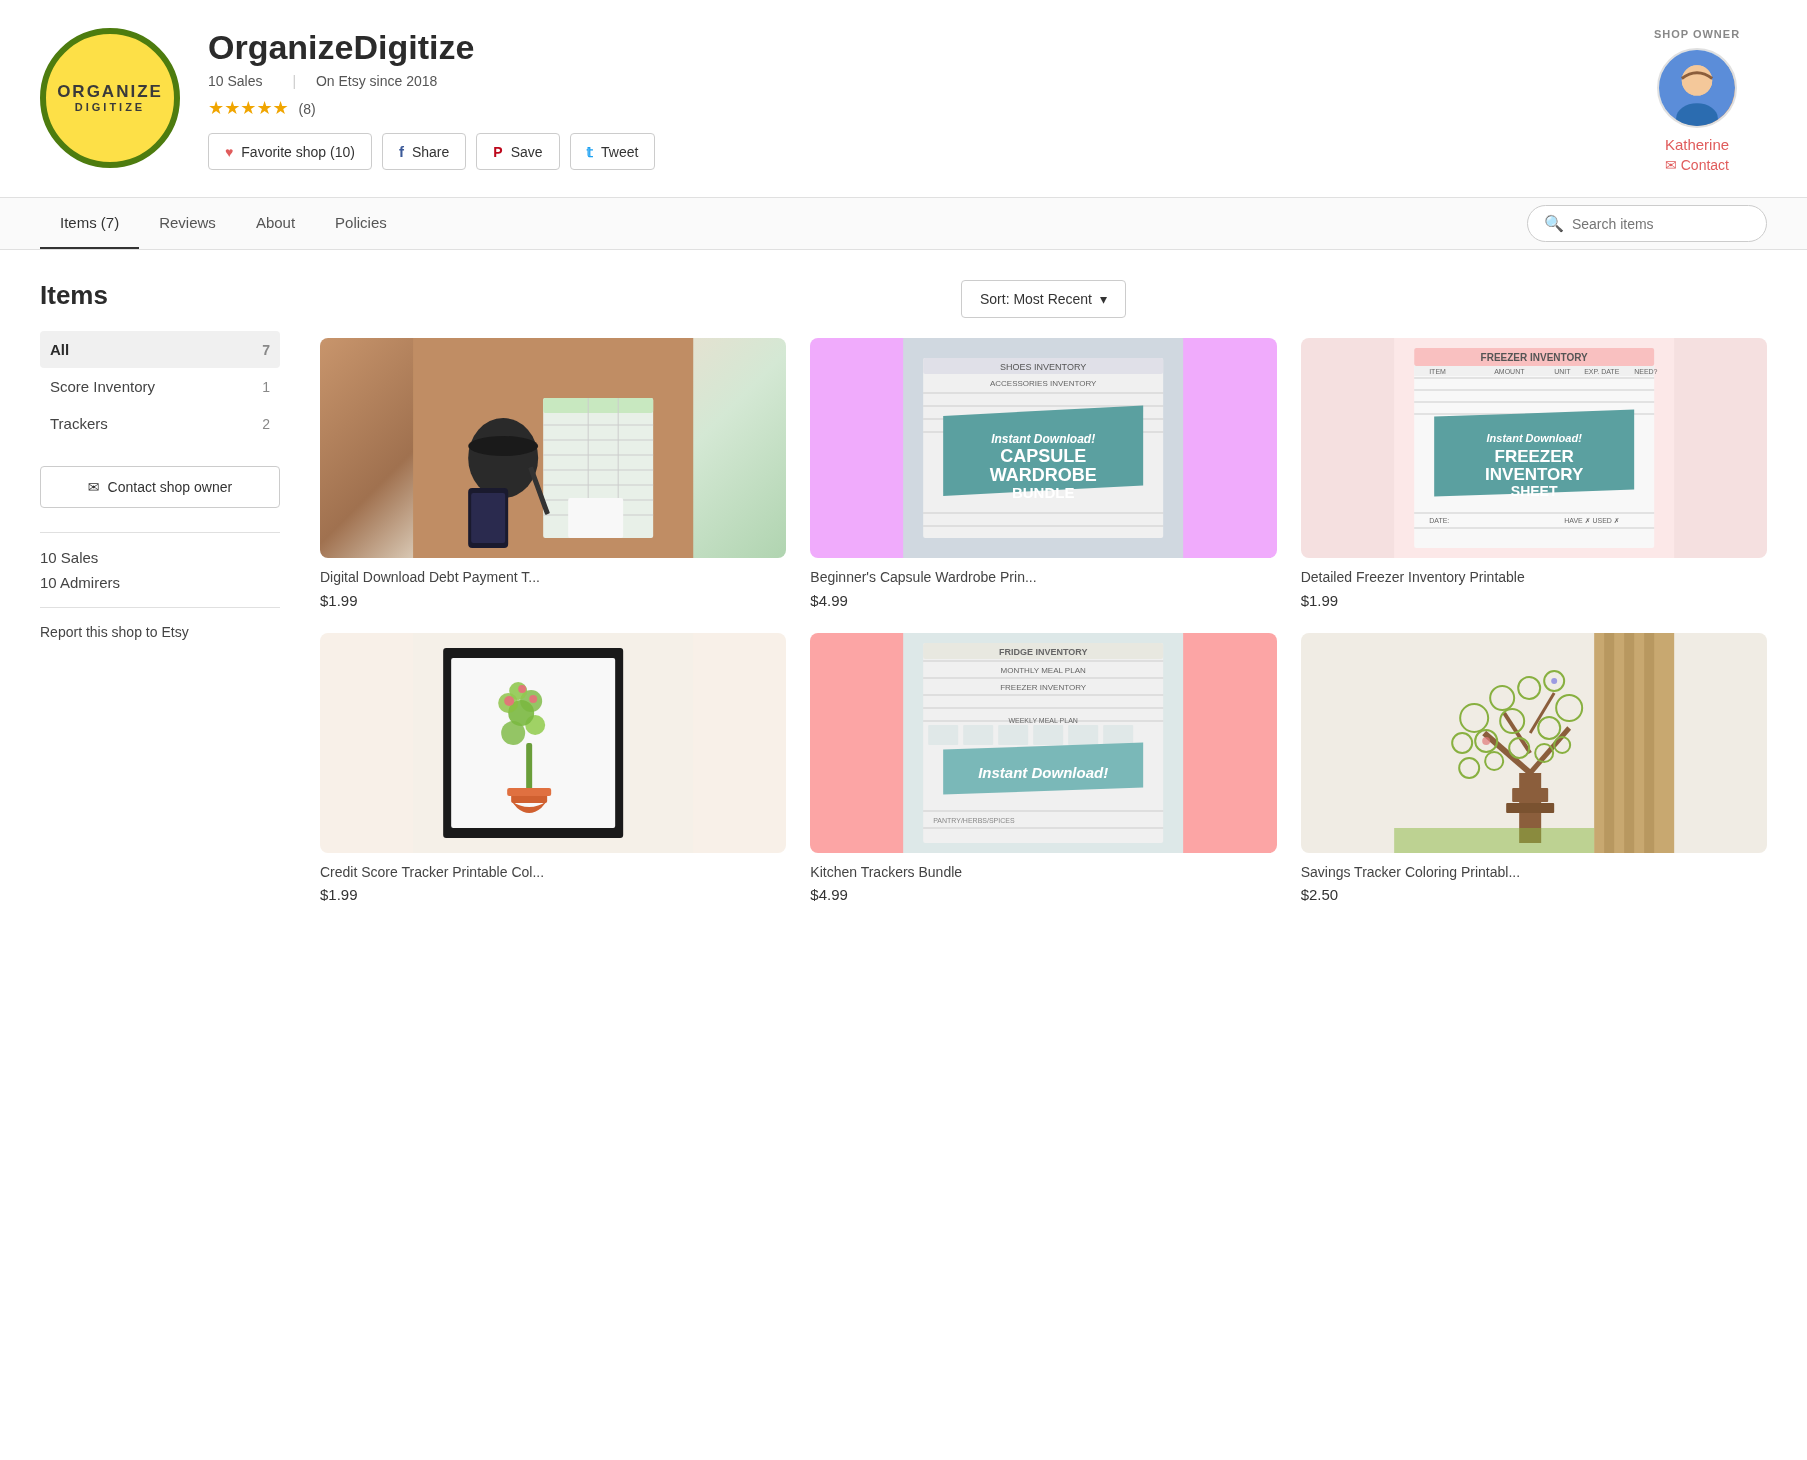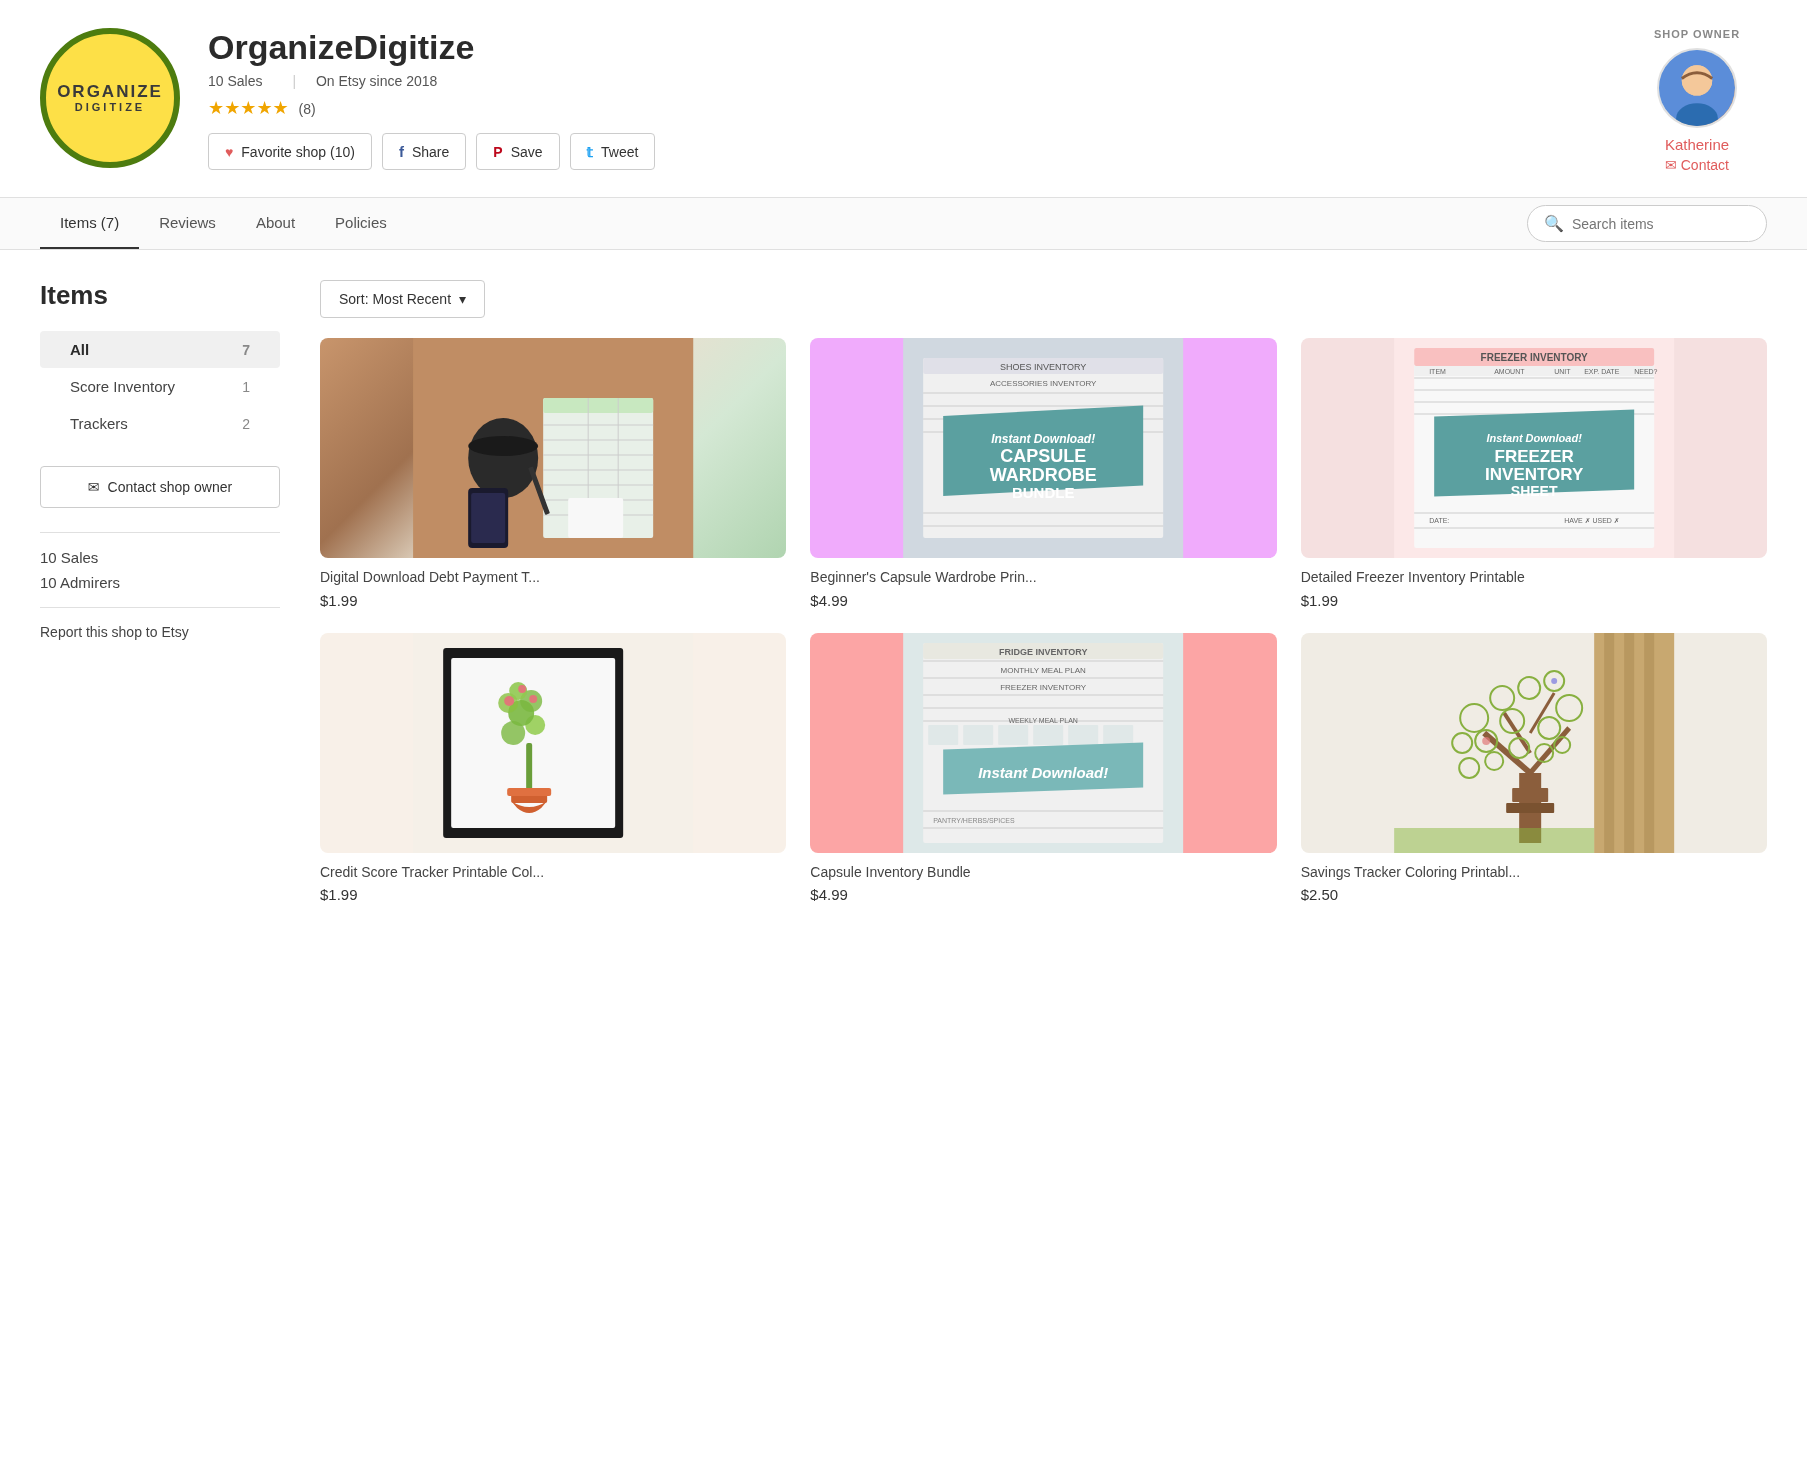--- a/index.html
+++ b/index.html
@@ -38,31 +38,31 @@
     .search-icon-unicode { color: #888; margin-right: 8px; font-size: 16px; }
     .search-input { border: none; outline: none; font-size: 14px; color: #888; width: 100%; background: transparent; }
 
     
     .main-content { display: flex; padding: 30px 40px; gap: 0; }
 
     
     .sidebar { width: 240px; min-width: 240px; margin-right: 40px; }
     .items-heading { font-size: 26px; font-weight: 700; color: #2b2b2b; margin-bottom: 20px; }
     .category-list { list-style: none; margin-bottom: 24px; }
-    .category-item { display: flex; align-items: center; justify-content: space-between; padding: 10px 30px; cursor: pointer; border-radius: 4px; font-size: 15px; color: #444; }
+    .category-item { display: flex; align-items: center; justify-content: space-between; padding: 10px 10px; cursor: pointer; border-radius: 4px; font-size: 15px; color: #444; }
     .category-item.active { background: #f0f0f0; font-weight: 600; color: #2b2b2b; }
     .category-count { color: #888; font-size: 14px; }
     .contact-btn { display: flex; align-items: center; gap: 8px; padding: 12px 16px; border: 1px solid #ccc; border-radius: 4px; background: #fff; cursor: pointer; font-size: 14px; color: #333; width: 100%; justify-content: center; margin-bottom: 24px; }
     .sidebar-divider { border: none; border-top: 1px solid #e0e0e0; margin: 16px 0; }
     .sidebar-stat { font-size: 15px; color: #444; margin-bottom: 8px; }
     .report-link { font-size: 14px; color: #444; cursor: pointer; text-decoration: none; margin-top: 16px; display: block; }
 
     
     .products-area { flex: 1; }
-    .products-header { display: flex; align-items: center; justify-content: flex-start; margin-bottom: 20px; }
+    .products-header { display: flex; align-items: center; justify-content: center; margin-bottom: 20px; }
     .sort-btn { display: flex; align-items: center; gap: 8px; padding: 10px 18px; border: 1px solid #ccc; border-radius: 4px; background: #fff; cursor: pointer; font-size: 14px; color: #333; }
     .products-grid { display: grid; grid-template-columns: repeat(3, 1fr); gap: 24px; }
     .product-card { cursor: pointer; }
     .product-title { font-size: 14px; color: #444; margin-bottom: 4px; line-height: 1.4; }
     .product-price { font-size: 15px; color: #333; font-weight: 500; }
 
     
     .img-debt { background: linear-gradient(135deg, #c8956c 0%, #a0714f 30%, #e8e0d0 50%, #d4e8d4 70%, #b0d4b0 100%); }
 
     
@@ -347,21 +347,21 @@
             <rect x="200" y="92" width="30" height="20" fill="#e0e8e8" rx="1"></rect>
             <text x="140" y="90" text-anchor="middle" font-size="7" fill="#666" font-family="Arial">WEEKLY MEAL PLAN</text>
 
             <rect x="40" y="118" width="200" height="45" fill="#7ab8b8" transform="skewY(-2)"></rect>
             <text x="140" y="145" text-anchor="middle" font-size="15" fill="white" font-family="Arial" font-weight="bold" font-style="italic">Instant Download!</text>
             <line x1="20" y1="178" x2="260" y2="178" stroke="#ccc" stroke-width="1"></line>
             <text x="30" y="190" font-size="7" fill="#888" font-family="Arial">PANTRY/HERBS/SPICES</text>
             <line x1="20" y1="195" x2="260" y2="195" stroke="#ccc" stroke-width="1"></line>
           </svg>
         </div>
-        <div class="product-title">Capsule Inventory Bundle</div>
+        <div class="product-title">Kitchen Trackers Bundle</div>
         <div class="product-price">$4.99</div>
       </div>
 
       <div class="product-card">
         <div class="product-img-container" style="background: #f0ece4;">
           <svg width="100%" height="220" viewBox="0 0 280 220" xmlns="http://www.w3.org/2000/svg">
             <rect width="280" height="220" fill="#f0ece4"></rect>
 
             <rect x="200" y="0" width="80" height="220" fill="#c8a870"></rect>
             <rect x="210" y="0" width="10" height="220" fill="#b89860"></rect>

